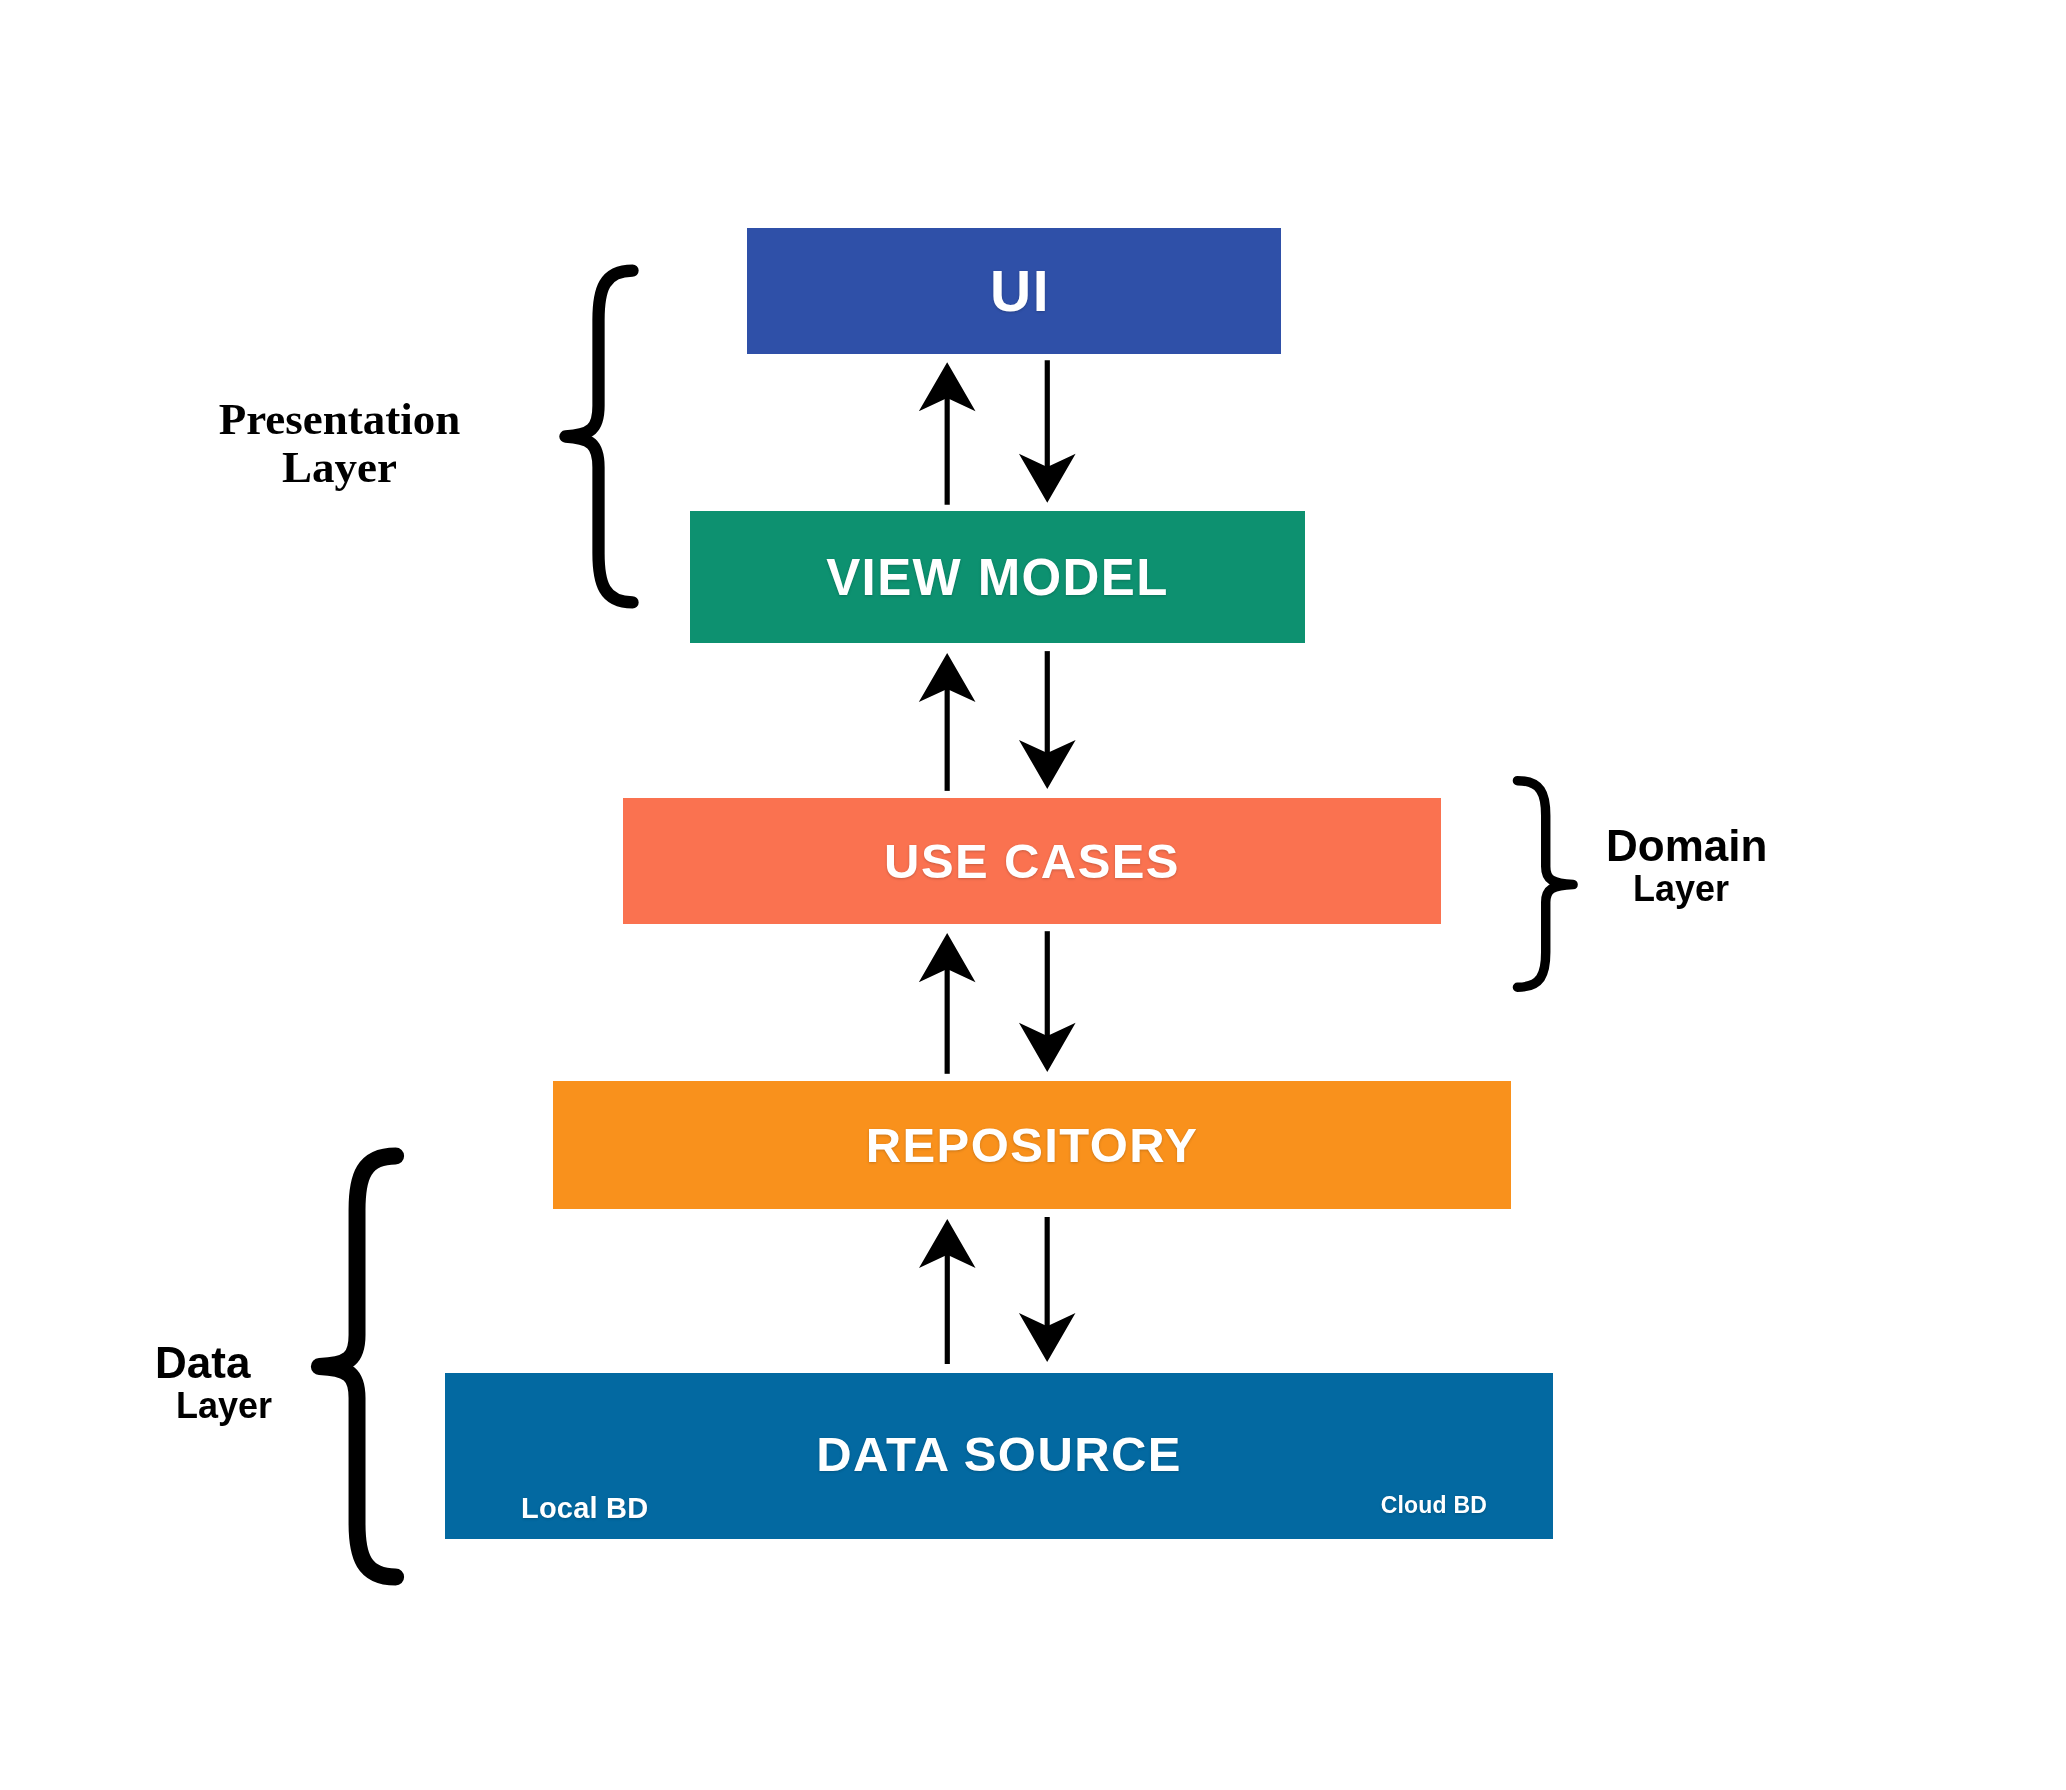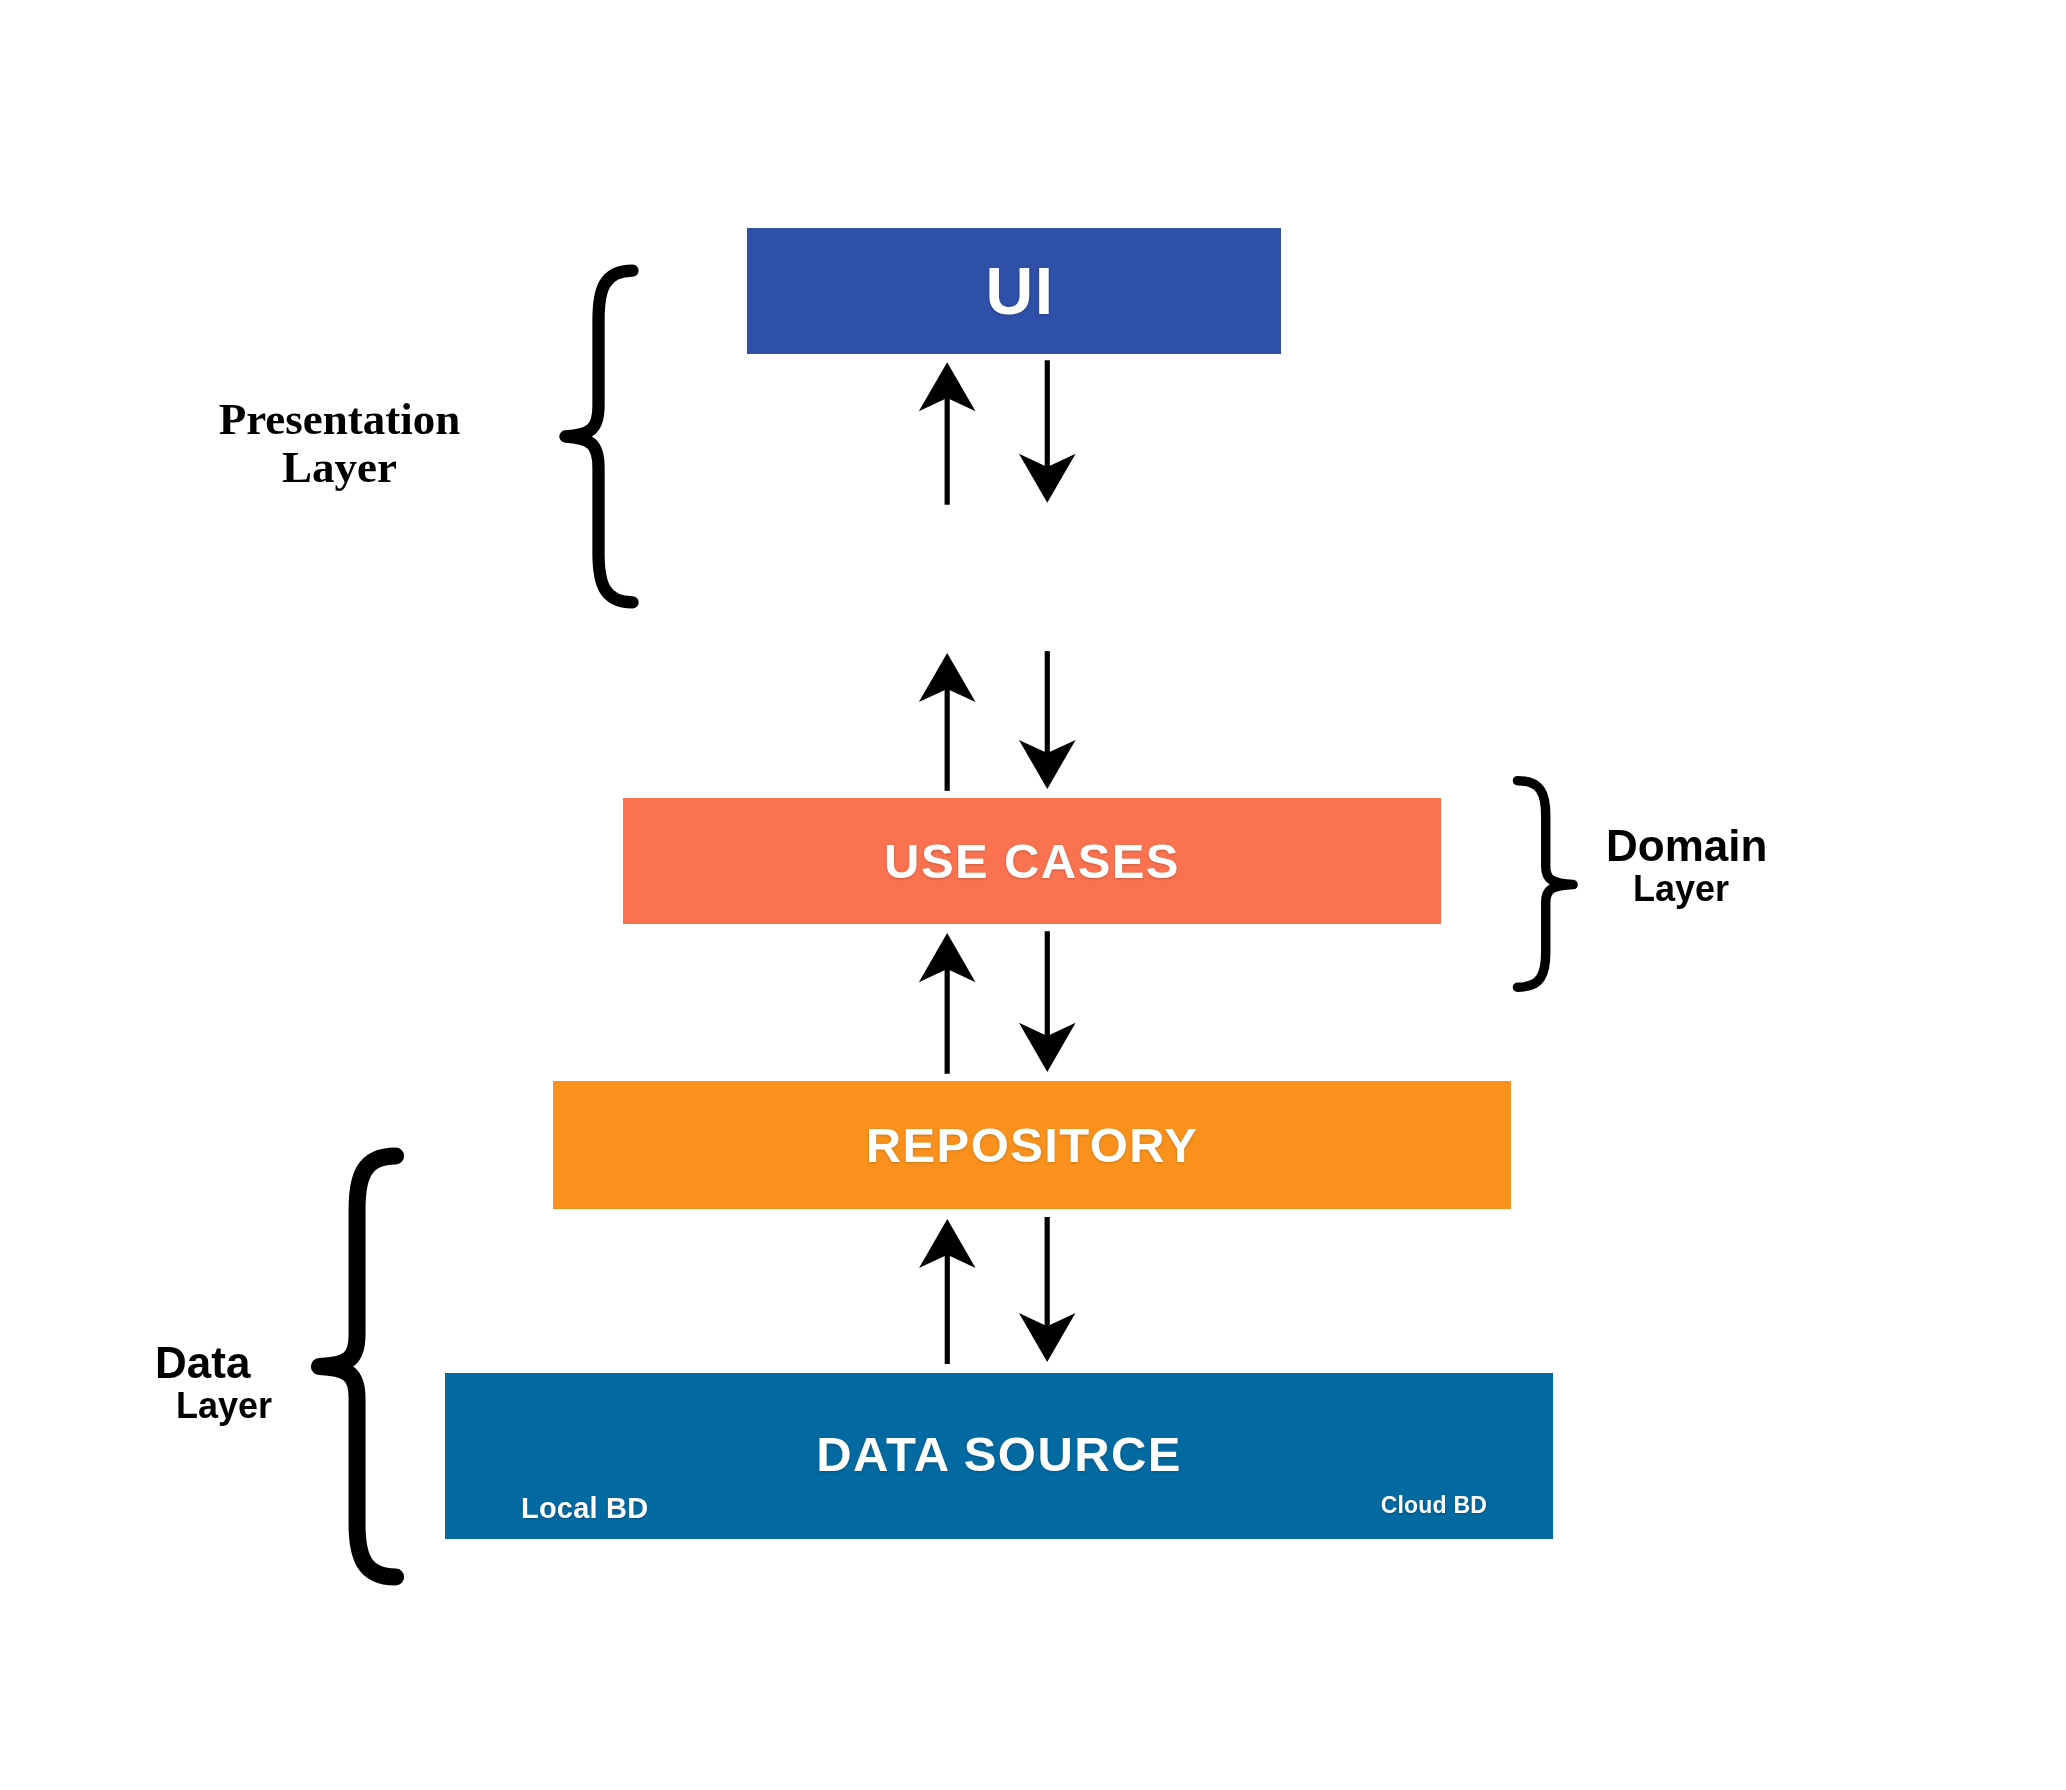--- a/index.html
+++ b/index.html
@@ -35,21 +35,21 @@
     color: #ffffff;
     font-weight: bold;
     text-shadow: 0 1.4px 2.8px rgba(0,0,0,0.20);
   }
 
   #box-ui {
     left: 747px; top: 228px;
     width: 534px; height: 126px;
     background: #2f50a8;
   }
-  #box-ui .box-label { font-size: 66px; letter-spacing: 1.4px; margin-left: 12px; }
+  #box-ui .box-label { font-size: 57px; letter-spacing: 1.4px; margin-left: 12px; }
 
   #box-viewmodel {
     left: 690px; top: 511px;
     width: 615px; height: 132px;
     background: #0d9170;
   }
   #box-viewmodel .box-label { font-size: 51px; letter-spacing: 1.4px; }
 
   #box-usecases {
     left: 623px; top: 798px;
@@ -181,20 +181,23 @@
         <path d="M 66 4 L 126 108 L 66 80 L 6 108 Z" fill="#000000"></path>
       </g>
 
       <g>
         <line x1="278" y1="0" x2="278" y2="242" stroke="#000000" stroke-width="11"></line>
         <path d="M 278 302 L 218 198 L 278 226 L 338 198 Z" fill="#000000"></path>
       </g>
     </svg>
   </div>
 
+  <div class="layer-box" id="box-viewmodel">
+    <span class="box-label">VIEW MODEL</span>
+  </div>
 
   <div class="arrow-pair" style="left:916px; top:651px;">
     <svg width="170" height="140" viewBox="0 0 360 296" aria-hidden="true">
       <g>
         <line x1="66" y1="296" x2="66" y2="64" stroke="#000000" stroke-width="11"></line>
         <path d="M 66 4 L 126 108 L 66 80 L 6 108 Z" fill="#000000"></path>
       </g>
       <g>
         <line x1="278" y1="0" x2="278" y2="232" stroke="#000000" stroke-width="11"></line>
         <path d="M 278 292 L 218 188 L 278 216 L 338 188 Z" fill="#000000"></path>

